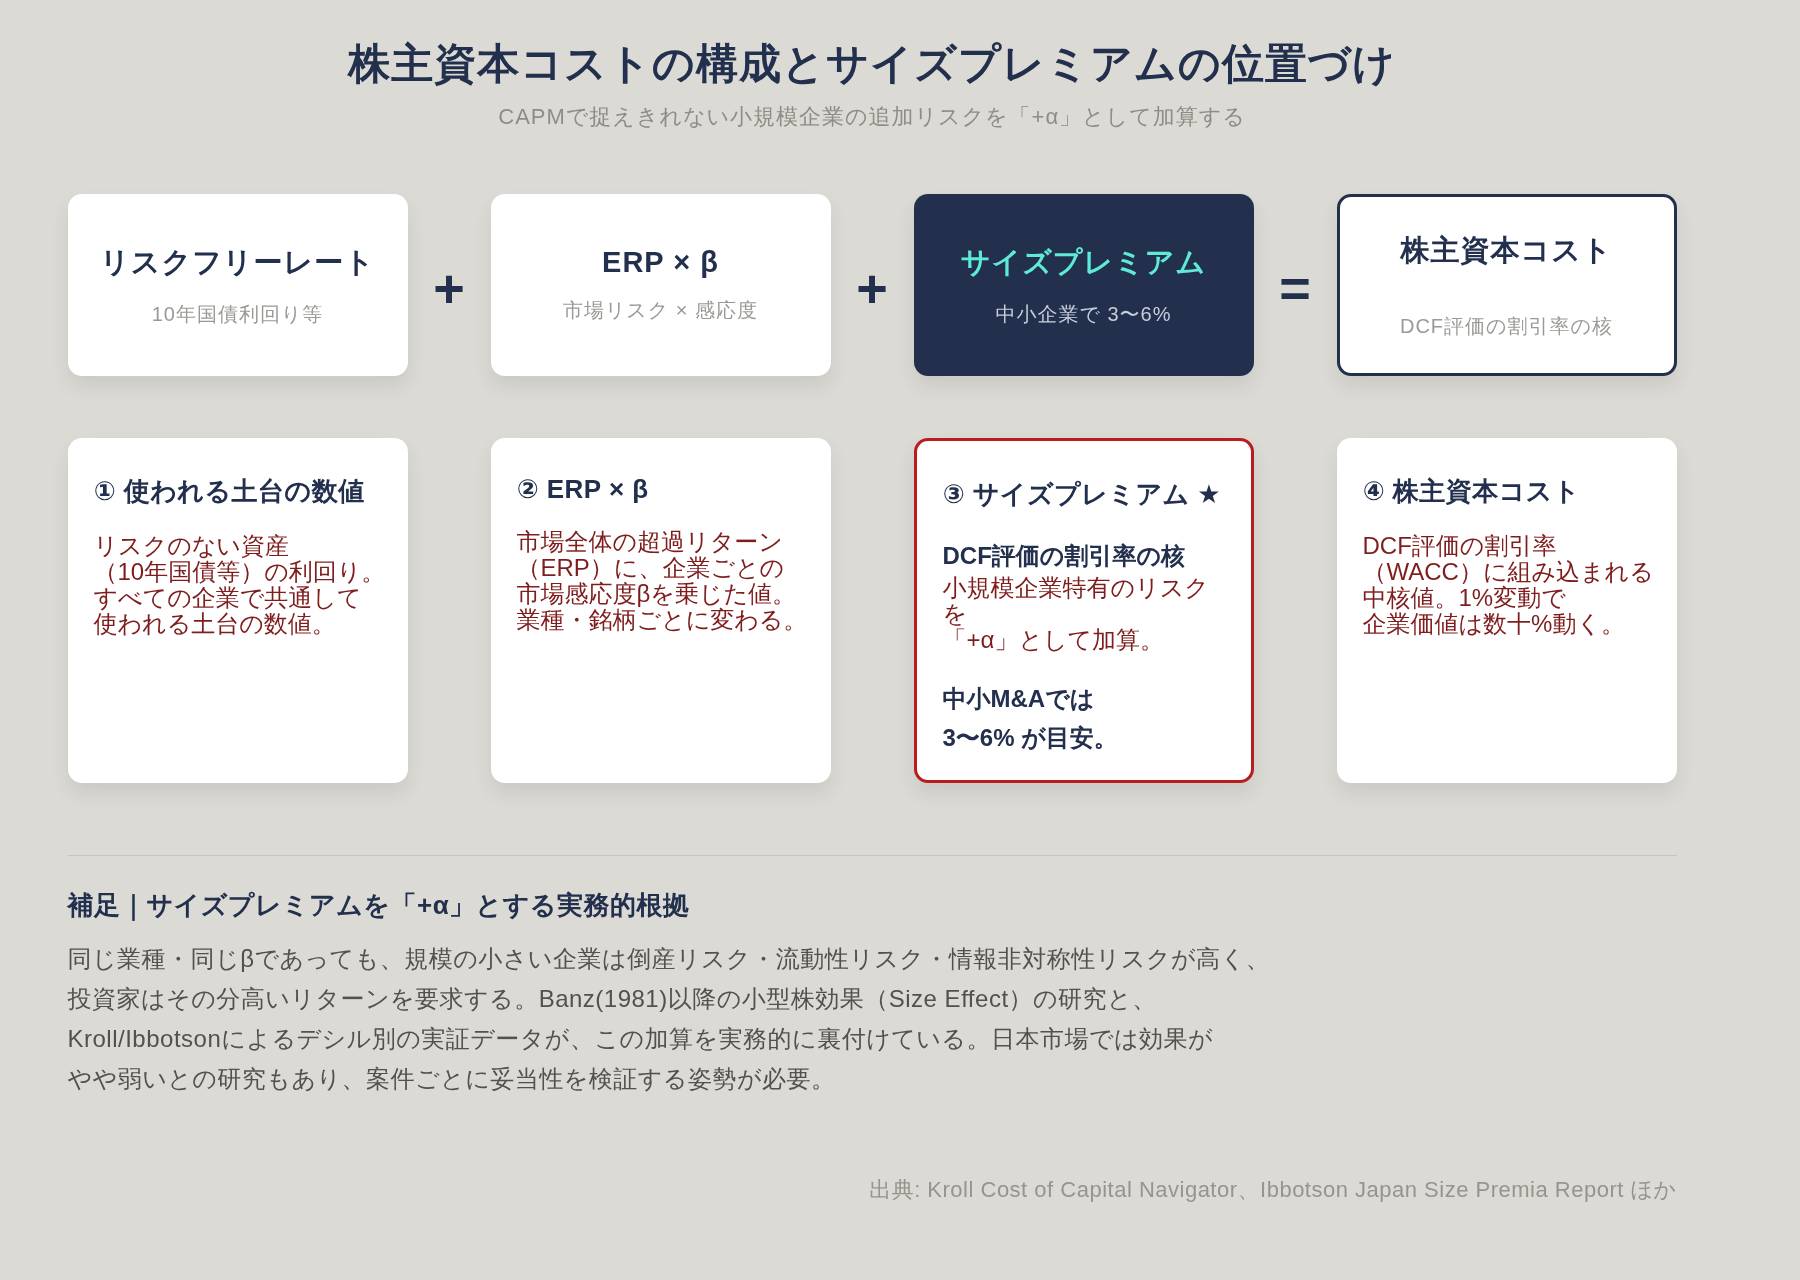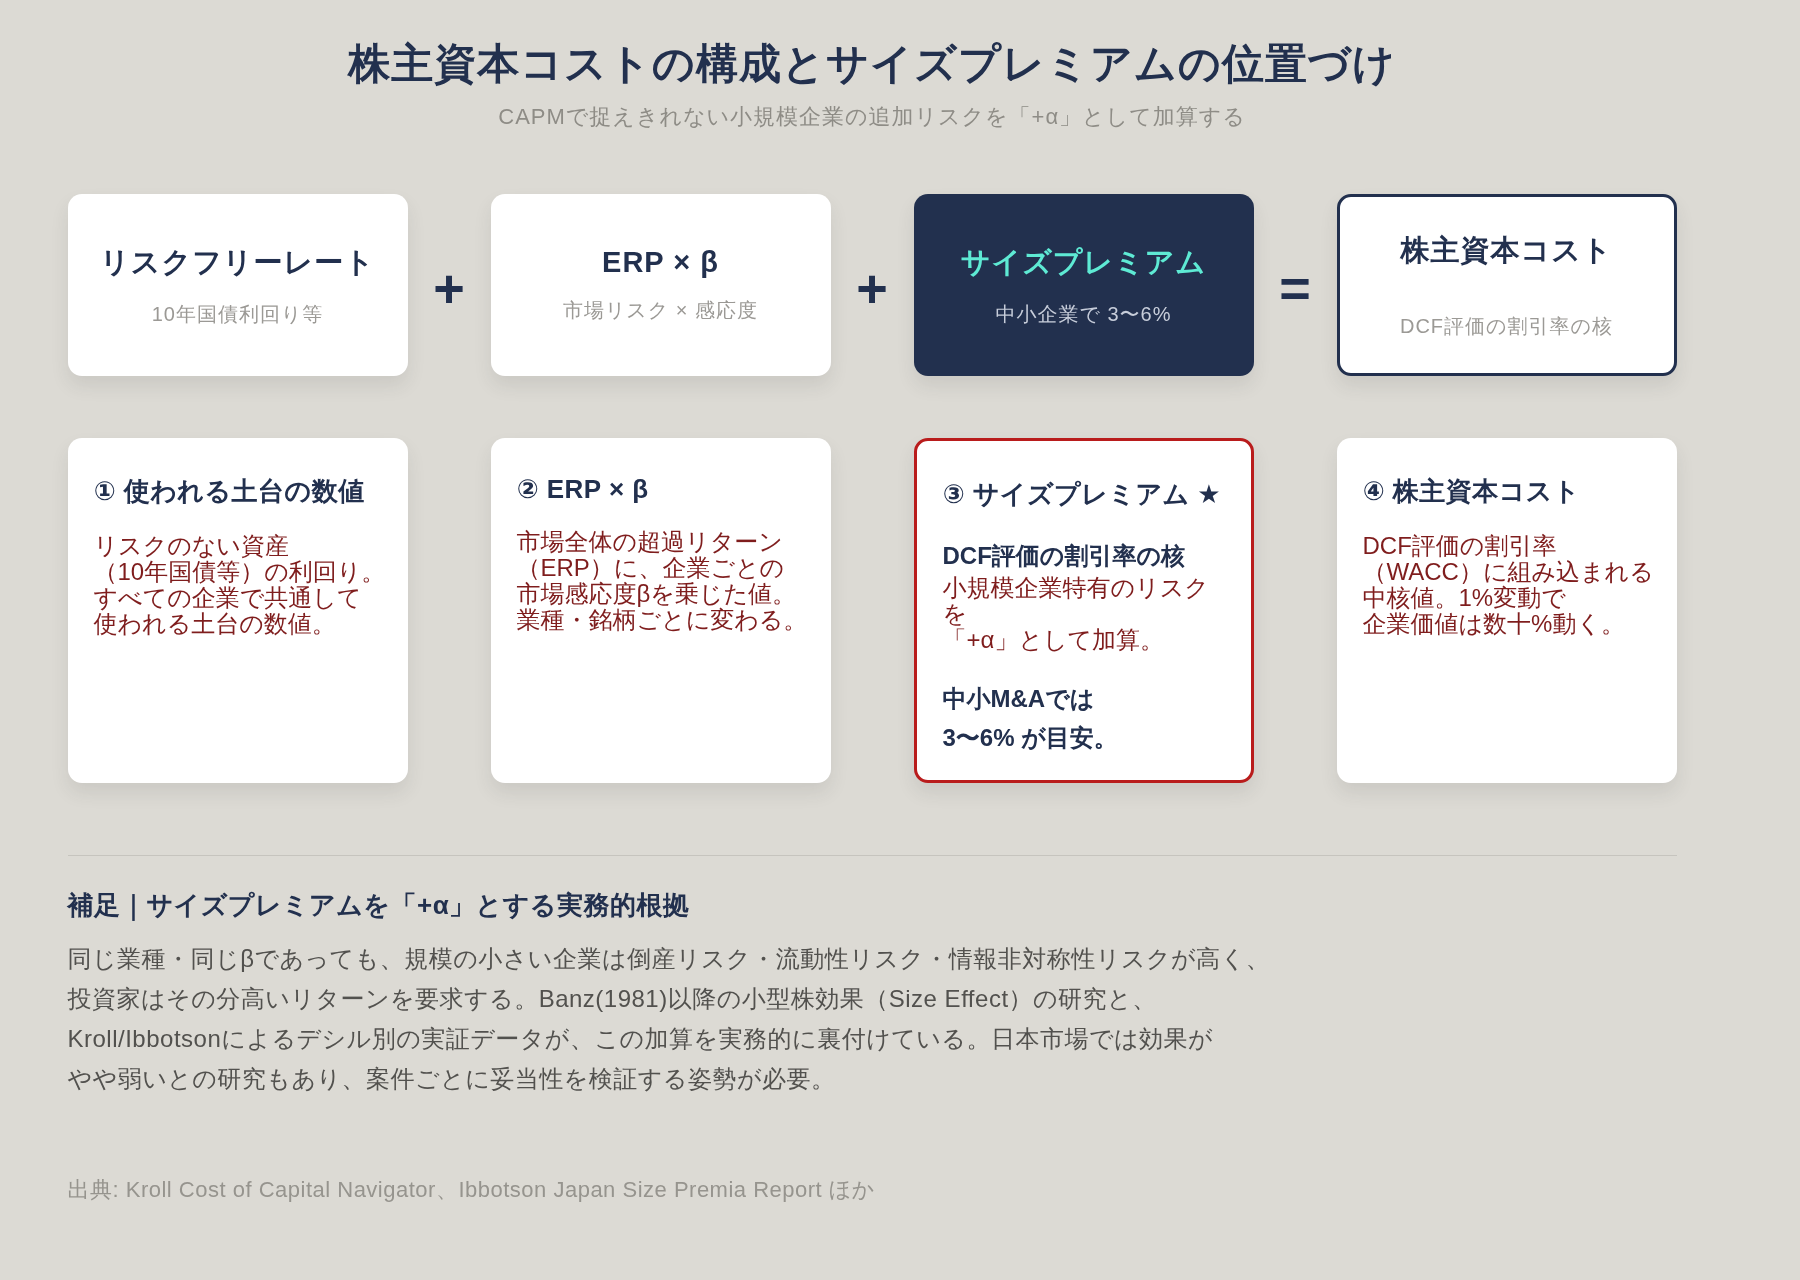--- a/index.html
+++ b/index.html
@@ -87,20 +87,21 @@
     margin-top: 32px;
     font-size: 26px; font-weight: 700; color: #22304e; letter-spacing: 0.5px;
   }
   .note-body {
     margin-top: 16px;
     font-size: 24px; line-height: 40px; color: #52514e;
     white-space: pre-line; letter-spacing: 0.5px;
   }
   .source-line {
     margin-top: 76px;
+    text-align: right;
     font-size: 22px; color: #96948e; letter-spacing: 0.5px;
   }
 </style>
 </head>
 <body>
 
 <div class="canvas">
   <div class="wrap">
 
     <div class="page-title">株主資本コストの構成とサイズプレミアムの位置づけ</div>

